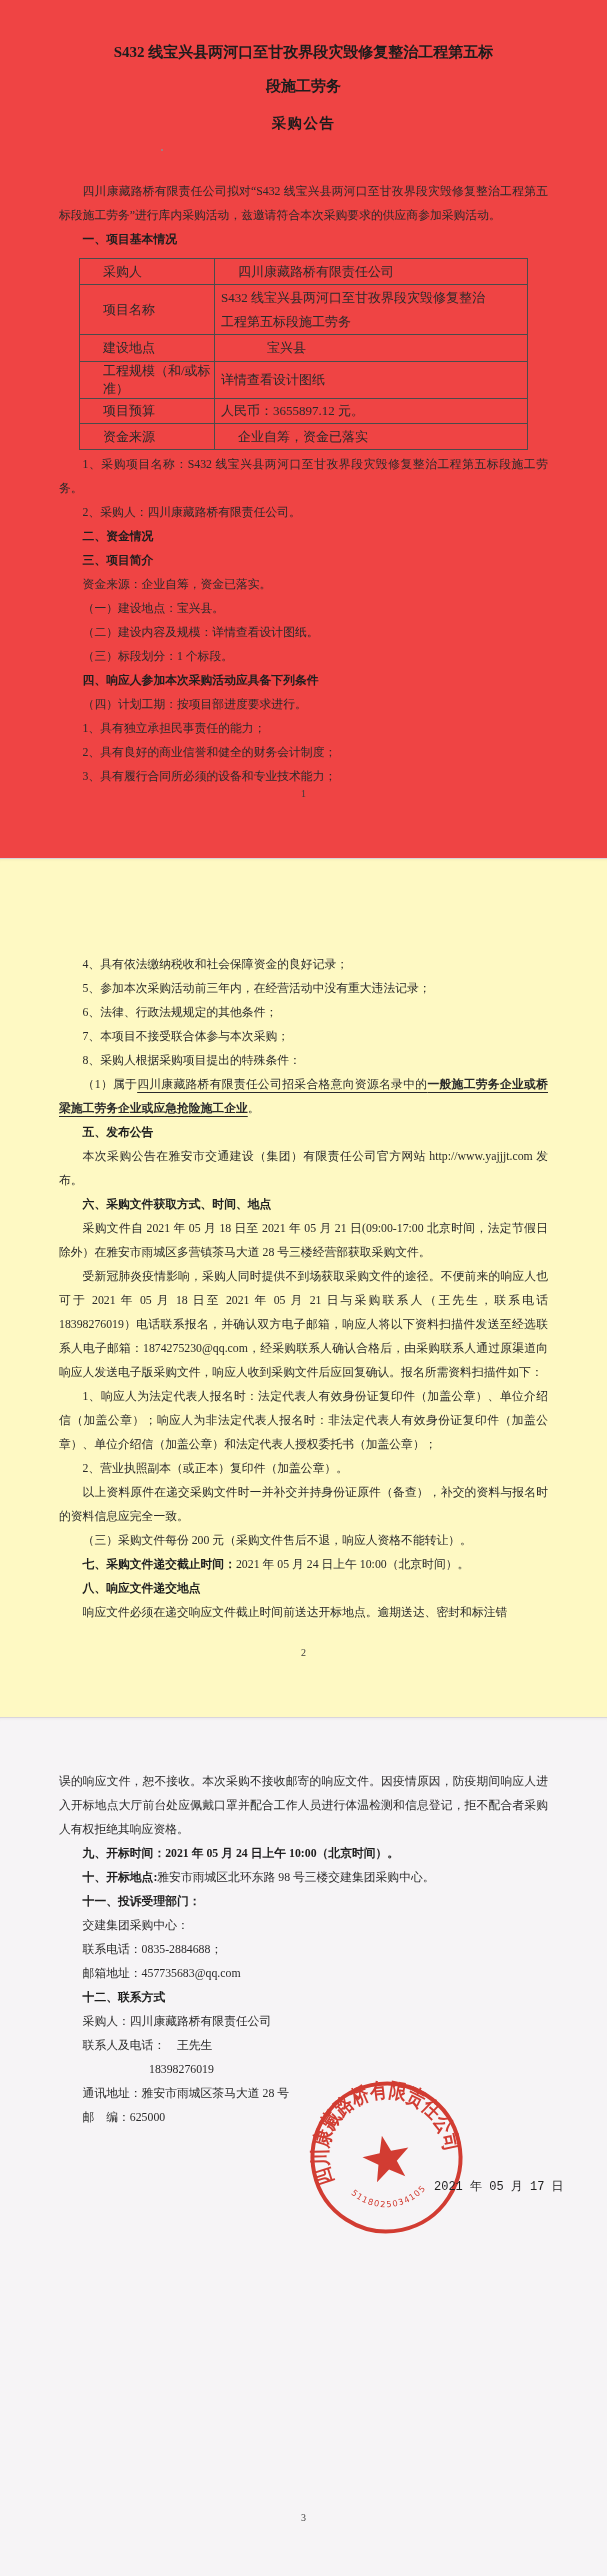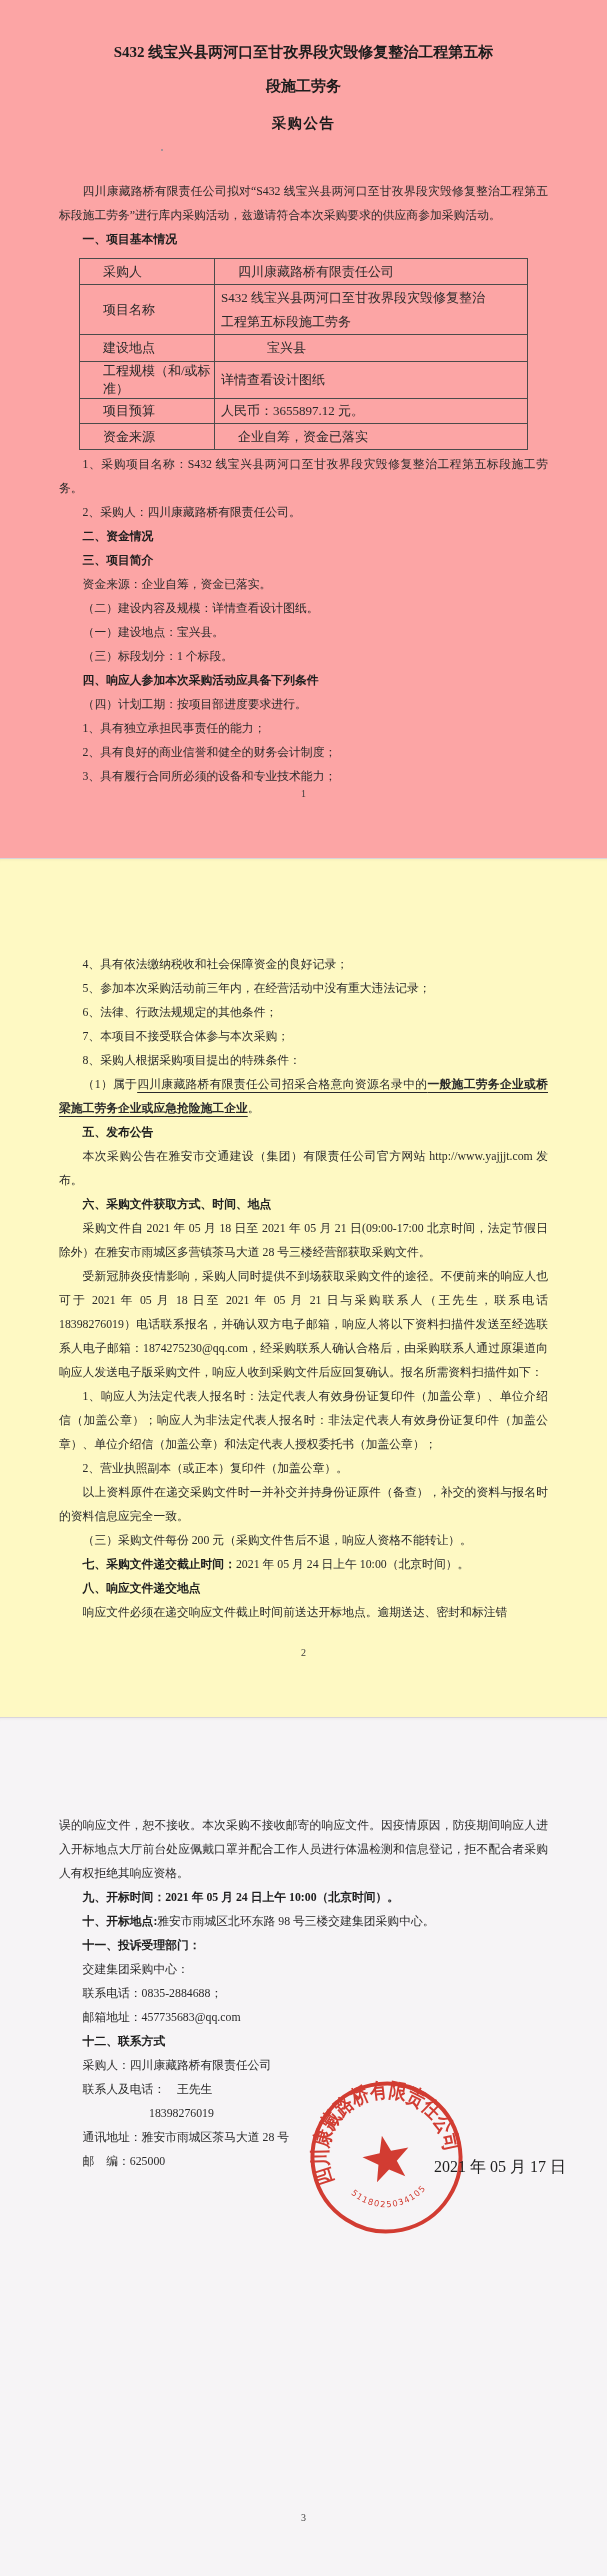--- a/index.html
+++ b/index.html
@@ -4,24 +4,24 @@
 <style>
   * { margin:0; padding:0; box-sizing:border-box; }
   html,body { width:607px; }
   body {
     font-family:"Liberation Serif","DejaVu Serif",serif;
     color:#262626;
     background:#f5f2f5;
   }
   .doc { width:607px; }
   .page { position:relative; width:607px; overflow:hidden; }
-  .page-1 { height:858px; background:#fca5a5; padding:35px 59px 0 59px; }
+  .page-1 { height:858px; background:#ef4444; padding:35px 59px 0 59px; }
   .page-2 { height:859px; background:#fef9c3; padding:93px 59px 0 59px;
             border-top:0.8px solid #d9d5db; box-shadow: inset 0 3px 3.8px -3px rgba(0,0,0,0.08); }
-  .page-3 { height:859px; background:#f6f4f6; padding:95px 59px 0 59px;
+  .page-3 { height:859px; background:#f6f4f6; padding:51px 59px 0 59px;
             border-top:0.8px solid #d9d5db; box-shadow: inset 0 3px 3.8px -3px rgba(0,0,0,0.08); }
 
   .title { text-align:center; font-size:15px; font-weight:bold; line-height:34px; color:#1c1c1c; }
   .subtitle { text-align:center; font-size:14.4px; font-weight:bold; letter-spacing:1.5px; margin-top:10.6px; color:#1c1c1c; }
 
   .line { font-size:11.8px; line-height:24px; text-align:justify; color:#2a2a2a; }
   .ind { text-indent:2em; }
   .heading { font-weight:bold; color:#1e1e1e; }
   .intro { margin-top:46px; }
 
@@ -47,21 +47,21 @@
   .speck { position:absolute; left:161px; top:149px; width:2.3px; height:2.3px;
            background:#8d8d96; border-radius:50%; }
 
   .seal { position:absolute; left:307px; top:360px; width:159px; height:159px;
           transform:rotate(-12deg); opacity:0.92; }
   .seal svg { width:100%; height:100%; color:#cf2d22; }
   .seal-name { font-size:26px; font-weight:bold; fill:currentColor;
                font-family:"Liberation Serif","DejaVu Serif",serif; }
   .seal-number { font-size:10.5px; fill:currentColor; letter-spacing:1.5px;
                  font-family:"DejaVu Sans",sans-serif; }
-  .sign-date { position:absolute; left:434px; top:439px; font-size:16px; color:#1f1f1f; }
+  .sign-date { position:absolute; left:434px; top:460px; font-size:12px; color:#1f1f1f;font-family:Liberation Mono, monospace; }
 </style>
 </head>
 <body>
 
 <div class="doc">
 
   <section class="page page-1">
     <div class="speck"></div>
 
     <div class="title">S432 线宝兴县两河口至甘孜界段灾毁修复整治工程第五标</div>
@@ -100,22 +100,22 @@
           <td class="val pad30">企业自筹，资金已落实</td>
         </tr>
       </tbody>
     </table>
 
     <p class="line ind">1、采购项目名称：S432 线宝兴县两河口至甘孜界段灾毁修复整治工程第五标段施工劳务。</p>
     <p class="line ind">2、采购人：四川康藏路桥有限责任公司。</p>
     <p class="line ind heading">二、资金情况</p>
     <p class="line ind heading">三、项目简介</p>
     <p class="line ind">资金来源：企业自筹，资金已落实。</p>
+    <p class="line ind">（一）建设地点：宝兴县。</p>
     <p class="line ind">（二）建设内容及规模：详情查看设计图纸。</p>
-    <p class="line ind">（一）建设地点：宝兴县。</p>
     <p class="line ind">（三）标段划分：1 个标段。</p>
     <p class="line ind heading">四、响应人参加本次采购活动应具备下列条件</p>
     <p class="line ind">（四）计划工期：按项目部进度要求进行。</p>
     <p class="line ind">1、具有独立承担民事责任的能力；</p>
     <p class="line ind">2、具有良好的商业信誉和健全的财务会计制度；</p>
     <p class="line ind">3、具有履行合同所必须的设备和专业技术能力；</p>
 
     <div class="page-number">1</div>
   </section>
 

